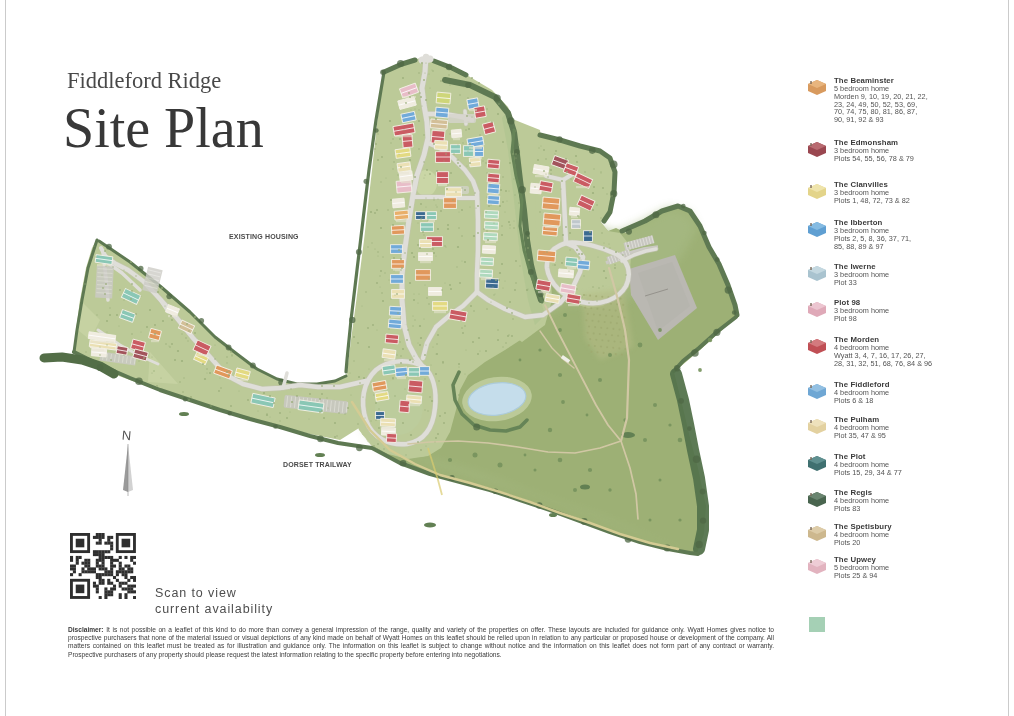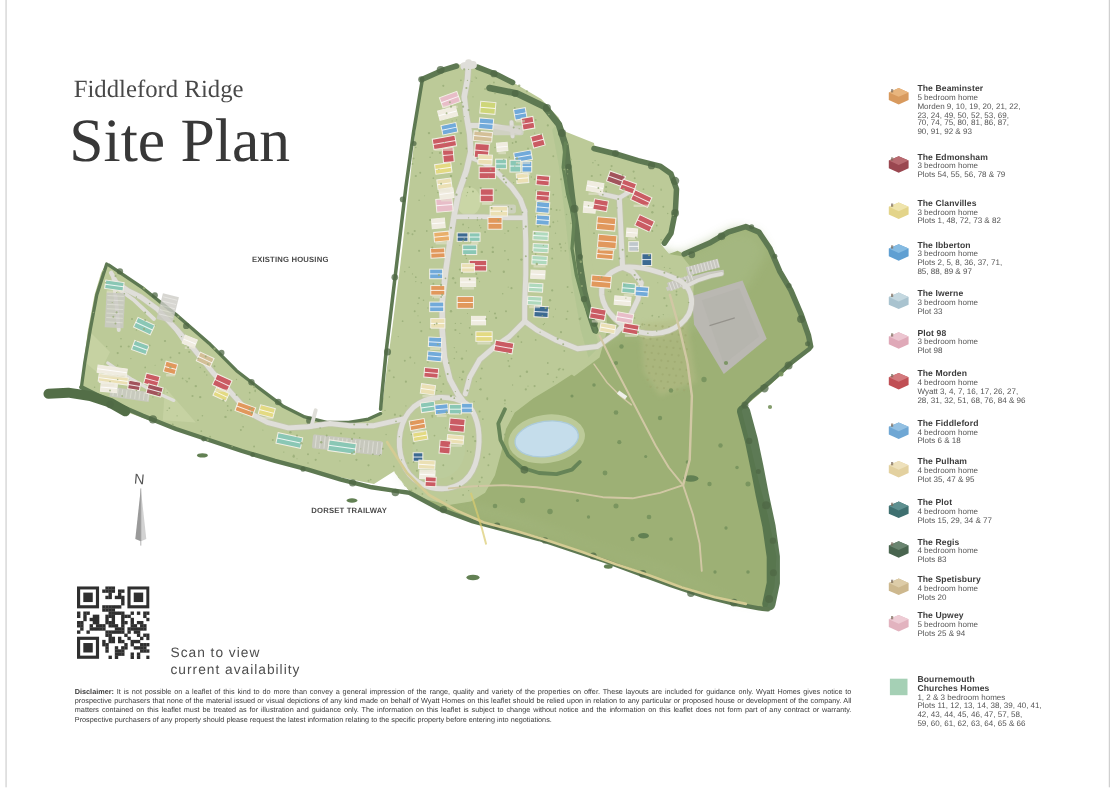--- a/index.html
+++ b/index.html
@@ -1852,22 +1852,14 @@
         <div class="lgn">The Upwey</div>
         <div class="lgs">5 bedroom home</div>
         <div class="lgs">Plots 25 &amp; 94</div>
       </div>
     </div>
 
 <div class="lg" style="top:614px">
       <div class="lgi"><svg width="22" height="18" viewBox="0 0 22 18">
           <rect x="3" y="2" width="16" height="15" fill="#a5d0b5"></rect>
         </svg></div>
-      <div class="lgt">
-        <div class="lgn">Bournemouth</div>
-        <div class="lgn">Churches Homes</div>
-        <div class="lgs">1, 2 &amp; 3 bedroom homes</div>
-        <div class="lgs">Plots 11, 12, 13, 14, 38, 39, 40, 41,</div>
-        <div class="lgs">42, 43, 44, 45, 46, 47, 57, 58,</div>
-        <div class="lgs">59, 60, 61, 62, 63, 64, 65 &amp; 66</div>
-      </div>
     </div>
 </div>
 
 </body></html>

